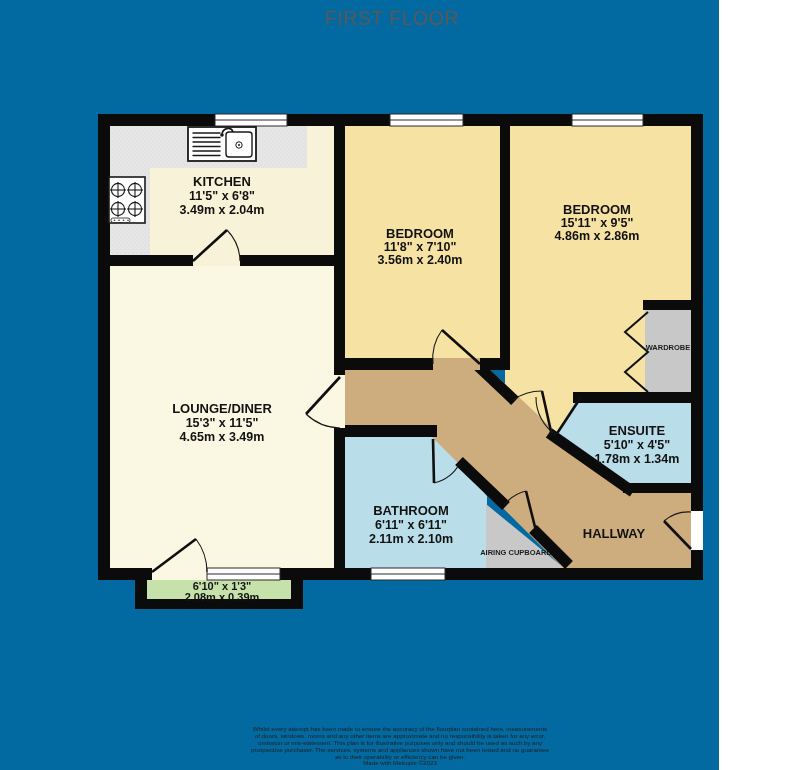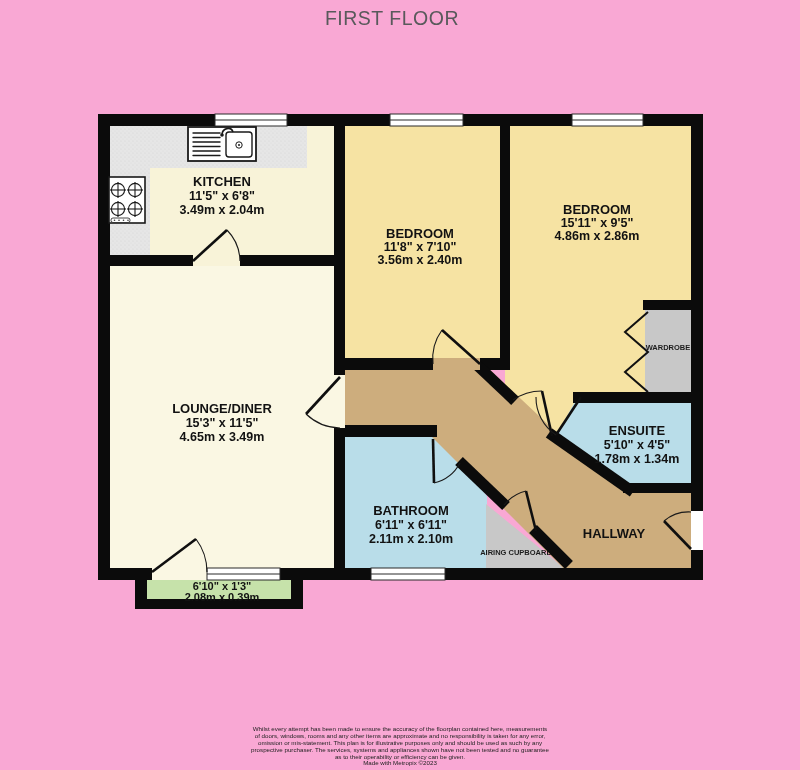--- a/index.html
+++ b/index.html
@@ -1,16 +1,16 @@
 <!DOCTYPE html>
 <html><head>
 <meta charset="utf-8">
 <style>
   html,body{margin:0;padding:0;background:#ffffff;}
-  .stage{position:relative;width:800px;height:770px;background:#f9a8d4;overflow:hidden;}
+  .stage{position:relative;width:719px;height:770px;background:#0369a1;overflow:hidden;}
   svg{display:block;}
   svg text{font-family:"Liberation Sans","DejaVu Sans",sans-serif;}
   .title-text{font-size:19.5px;fill:#59595b;letter-spacing:.5px;}
   .rn{font-size:13px;font-weight:bold;fill:#121212;}
   .rd{font-size:12.5px;font-weight:bold;fill:#121212;}
   .rs{font-size:7.5px;font-weight:bold;fill:#1c1c1c;}
   .rb{font-size:11px;font-weight:bold;fill:#121212;}
   .foot{font-size:6.2px;fill:#222;}
   .wall{fill:#0b0b0b;}
   .wline{stroke:#0b0b0b;stroke-width:11;}

